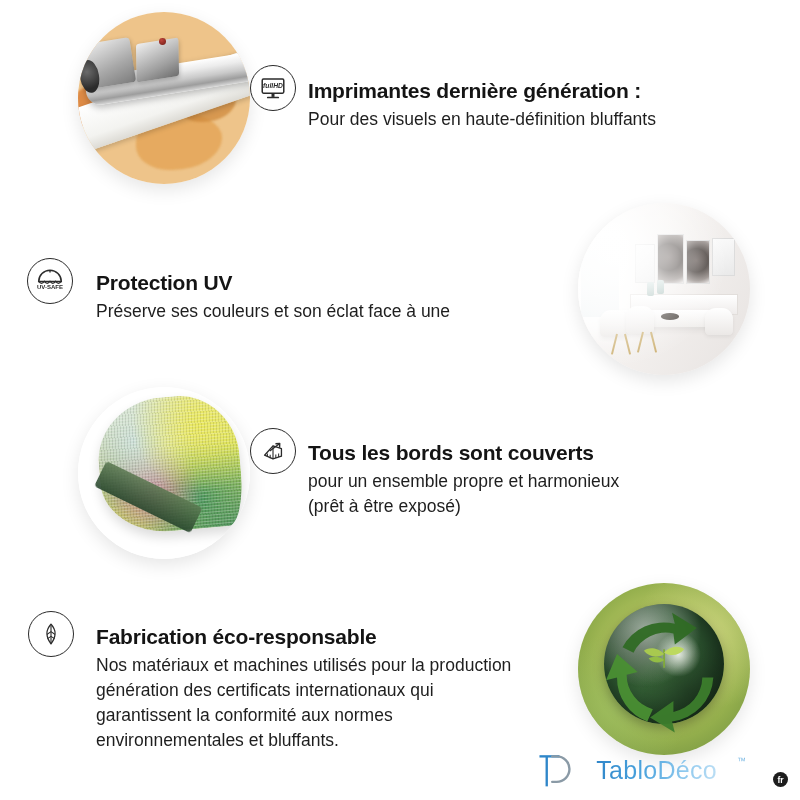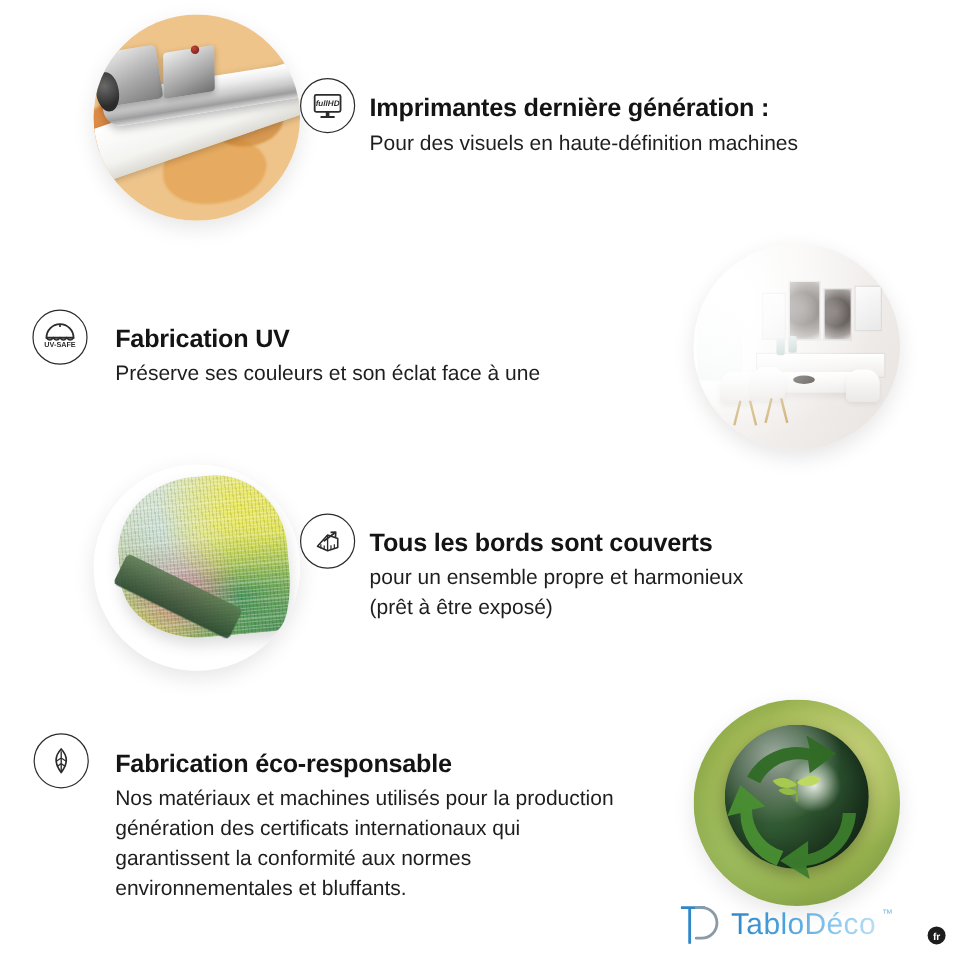--- a/index.html
+++ b/index.html
@@ -296,21 +296,21 @@
   }
   .block p .ln { display: block; }
 
   
   .logo {
     position: absolute;
     right: 12px;
     bottom: 10px;
     display: flex;
     align-items: center;
-    gap: 7px;
+    gap: 22px;
   }
   .logo-mark { width: 40px; height: 40px; display:block; }
   .logo-word {
     position: relative;
     font-size: 25px;
     letter-spacing: .3px;
     font-weight: 400;
     background: linear-gradient(95deg,#2f86c9 0%, #4ba3dd 38%, #8fc9ee 72%, #bfe0f5 100%);
     -webkit-background-clip: text;
     background-clip: text;
@@ -327,21 +327,21 @@
   .logo-fr {
     width: 15px; height: 15px;
     border-radius: 50%;
     background: #1d1d1d;
     color: #ffffff;
     font-size: 8.5px;
     font-weight: bold;
     display: flex;
     align-items: center;
     justify-content: center;
-    margin-left: 18px;
+    margin-left: 1px;
     align-self: flex-end;
     margin-bottom: 3px;
   }
 </style>
 </head>
 <body>
 
 <div class="page">
 
   <div class="photo" style="left:78px; top:12px; width:172px; height:172px;">
@@ -363,35 +363,35 @@
       <rect x="4.5" y="6.5" width="23" height="15" rx="1.4" fill="none" stroke="#2b2b2b" stroke-width="1.6"></rect>
       <rect x="14.4" y="21.5" width="3.2" height="4" fill="#2b2b2b"></rect>
       <rect x="9.5" y="25.2" width="13" height="1.8" rx=".9" fill="#2b2b2b"></rect>
       <text x="16" y="16.4" font-family="Liberation Sans, sans-serif" font-size="7.2" font-style="italic" font-weight="bold" fill="#2b2b2b" text-anchor="middle">fullHD</text>
     </svg>
   </div>
 
   <div class="block" style="left:308px; top:66px; width:440px;">
     <h2>Imprimantes dernière génération :</h2>
     <p>
-      <span class="ln">Pour des visuels en haute-définition machines</span>
+      <span class="ln">Pour des visuels en haute-définition bluffants</span>
     </p>
   </div>
 
   <div class="badge" style="left:27px; top:258px;">
     <svg width="32" height="32" viewBox="0 0 34 34" aria-hidden="true">
       <path d="M5 17.5 A12 12 0 0 1 29 17.5 Z" fill="none" stroke="#2b2b2b" stroke-width="1.6"></path>
       <path d="M5 17.5 q3 4 6 0 q3 4 6 0 q3 4 6 0 q3 4 6 0" fill="none" stroke="#2b2b2b" stroke-width="1.4"></path>
       <line x1="17" y1="5.6" x2="17" y2="8" stroke="#2b2b2b" stroke-width="1.5"></line>
       <text x="17" y="25.8" font-family="Liberation Sans, sans-serif" font-size="6.4" font-weight="bold" fill="#2b2b2b" text-anchor="middle">UV-SAFE</text>
     </svg>
   </div>
 
   <div class="block" style="left:96px; top:258px; width:460px;">
-    <h2>Fabrication UV</h2>
+    <h2>Protection UV</h2>
     <p>
       <span class="ln">Préserve ses couleurs et son éclat face à une</span>
     </p>
   </div>
 
   <div class="photo" style="left:578px; top:203px; width:172px; height:172px;">
     <div class="photo-inner ph-room">
       <div class="room-wall"></div>
       <div class="room-window"></div>
       <div class="room-art" style="left:33%; width:58%;">

